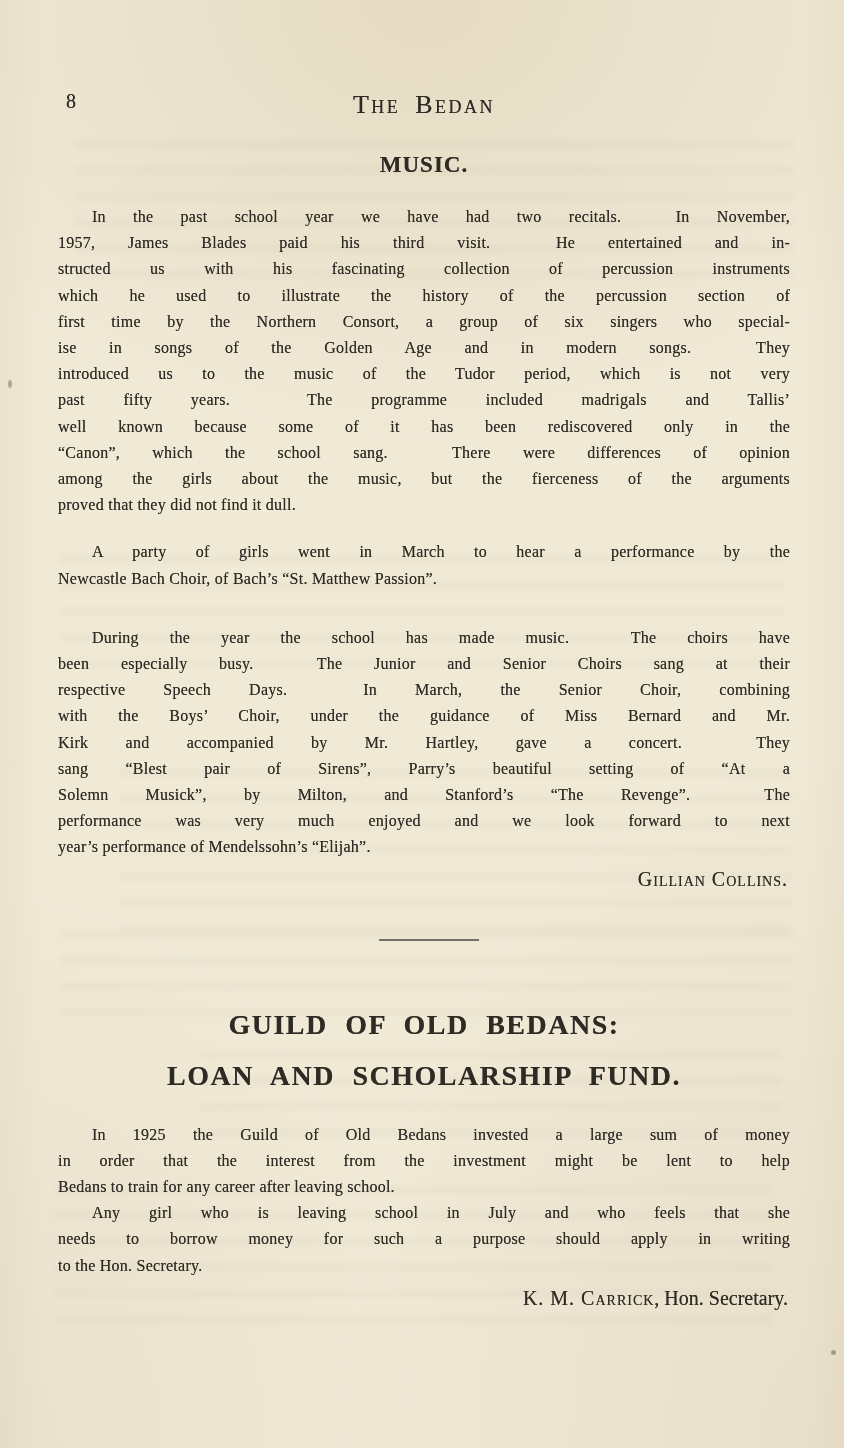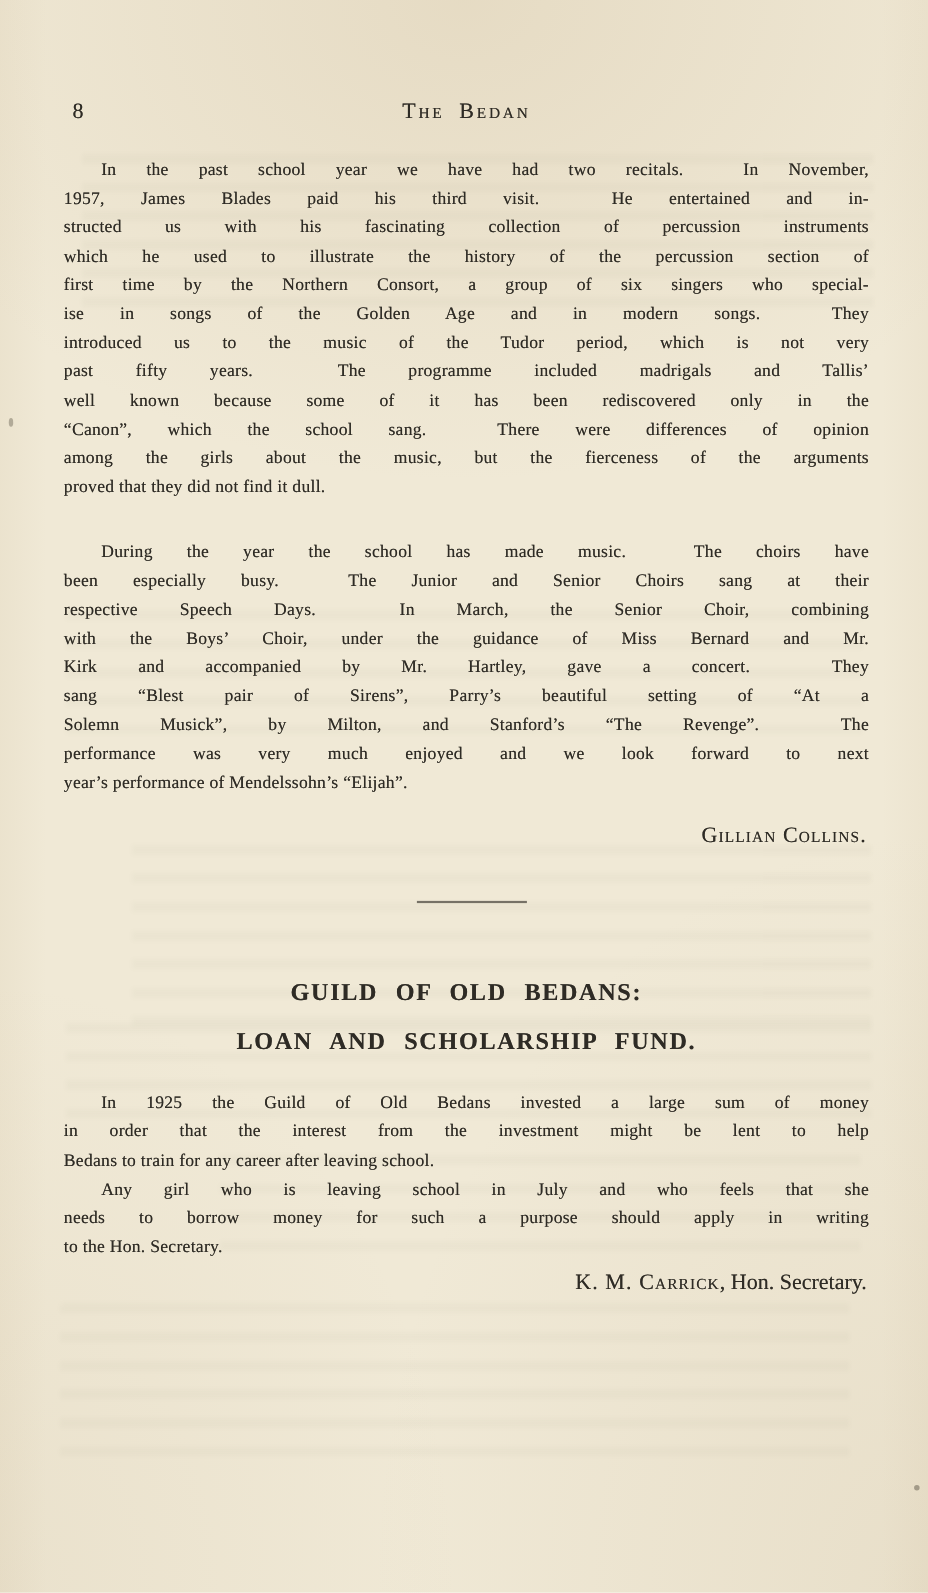--- a/index.html
+++ b/index.html
@@ -49,21 +49,21 @@
   }
 
   .pageheader { position: relative; margin-top: 90px; height: 26px; }
   .pagenum {
     position: absolute; left: 8px; top: 0;
     font-size: 20px;
   }
   .runtitle {
     display: block; text-align: center;
     font-variant: small-caps;
-    font-size: 20px;
+    font-size: 26px;
     letter-spacing: 2.5px;
     word-spacing: 6px;
   }
 
   .h-music {
     margin: 36px 0 0 0;
     text-align: center;
     font-size: 23px;
     font-weight: bold;
     letter-spacing: 1px;
@@ -78,37 +78,37 @@
   .p-m2 { margin-top: 21px; }
   .p-m3 { margin-top: 33px; }
   .p-g1 { margin-top: 30px; }
   .p-g2 { }
 
   .sig {
     text-align: right;
     font-size: 20px;
     line-height: 26px;
   }
-  .sig-gillian { margin-top: 21px; padding-right: 2px; }
+  .sig-gillian { margin-top: 5px; padding-right: 2px; }
   .sig-carrick { margin-top: 6px; padding-right: 2px; }
   .sc { font-variant: small-caps; letter-spacing: 1px; }
 
   .divider {
     width: 100px;
     height: 2px;
     background: #57544a;
     margin: 47px auto 0 auto;
     transform: translateX(5px);
     opacity: 0.8;
   }
 
   .h-guild {
     margin: 0;
     text-align: center;
-    font-size: 22px;
+    font-size: 28px;
     font-weight: bold;
     letter-spacing: 1.5px;
     word-spacing: 9px;
   }
   .h-guild.first-line { margin-top: 68px; }
   .h-guild.second-line { margin-top: 19px; }
 </style>
 </head>
 <body>
 
@@ -124,34 +124,39 @@
   <div class="speck s2"></div>
 
   <div class="content">
 
     <div class="pageheader">
       <span class="pagenum">8</span>
       <span class="runtitle">The Bedan</span>
     </div>
 
     <section>
+      <h1 class="h-music">MUSIC.</h1>
 
       <div class="para p-m1">
           <div class="line first">In the past school year we have had two recitals.  In November,</div>
           <div class="line">1957, James Blades paid his third visit.  He entertained and in-</div>
           <div class="line">structed us with his fascinating collection of percussion instruments</div>
           <div class="line">which he used to illustrate the history of the percussion section of</div>
           <div class="line">first time by the Northern Consort, a group of six singers who special-</div>
           <div class="line">ise in songs of the Golden Age and in modern songs.  They</div>
           <div class="line">introduced us to the music of the Tudor period, which is not very</div>
           <div class="line">past fifty years.  The programme included madrigals and Tallis’</div>
           <div class="line">well known because some of it has been rediscovered only in the</div>
           <div class="line">“Canon”, which the school sang.  There were differences of opinion</div>
           <div class="line">among the girls about the music, but the fierceness of the arguments</div>
           <div class="line last">proved that they did not find it dull.</div>
+        </div>
+      <div class="para p-m2">
+          <div class="line first">A party of girls went in March to hear a performance by the</div>
+          <div class="line last">Newcastle Bach Choir, of Bach’s “St. Matthew Passion”.</div>
         </div>
       <div class="para p-m3">
           <div class="line first">During the year the school has made music.  The choirs have</div>
           <div class="line">been especially busy.  The Junior and Senior Choirs sang at their</div>
           <div class="line">respective Speech Days.  In March, the Senior Choir, combining</div>
           <div class="line">with the Boys’ Choir, under the guidance of Miss Bernard and Mr.</div>
           <div class="line">Kirk and accompanied by Mr. Hartley, gave a concert.  They</div>
           <div class="line">sang “Blest pair of Sirens”, Parry’s beautiful setting of “At a</div>
           <div class="line">Solemn Musick”, by Milton, and Stanford’s “The Revenge”.  The</div>
           <div class="line">performance was very much enjoyed and we look forward to next</div>

